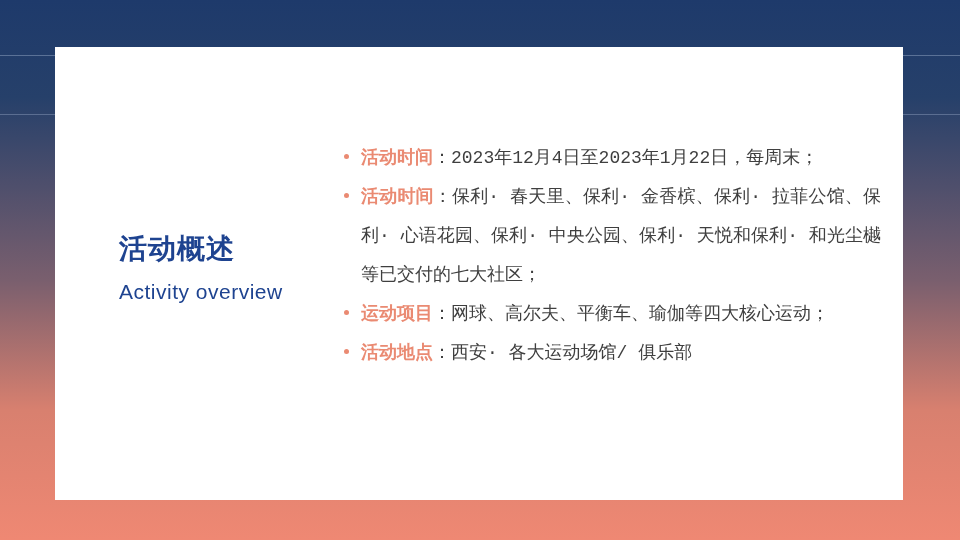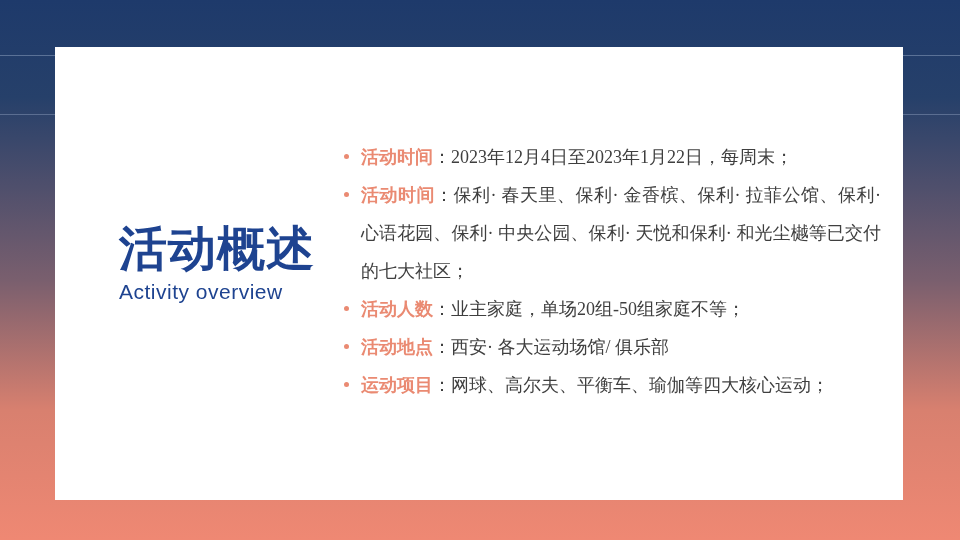--- a/index.html
+++ b/index.html
@@ -38,21 +38,21 @@
     background: #ffffff;
   }
   .title-block {
     position: absolute;
     left: 64px;
     top: 176px;
     width: 240px;
   }
   .title-block h1 {
     margin: 0;
-    font-size: 48px;
+    font-size: 28px;
     line-height: 52px;
     font-weight: bold;
     letter-spacing: 1px;
     color: #1e4390;
     white-space: nowrap;
   }
   .subtitle {
     margin-top: 4px;
     font-size: 21px;
     line-height: 26px;
@@ -89,21 +89,21 @@
     color: #ea8a72;
     font-weight: bold;
     font-family: Liberation Sans, sans-serif;
   }
   .bullet-colon {
     color: #3f3f3f;
     font-family: "Liberation Sans", sans-serif;
   }
   .bullet-text {
     color: #3f3f3f;
-    font-family: Liberation Serif, serif;
+    font-family: Liberation Mono, monospace;
   }
 </style>
 </head>
 <body>
 
 <div class="bg-band"></div>
 
 <div class="card">
 
   <div class="title-block">
@@ -112,23 +112,20 @@
   </div>
 
   <ul class="bullets">
     <li>
       <span class="dot"></span><span class="bullet-label">活动时间</span><span class="bullet-colon">：</span><span class="bullet-text">2023年12月4日至2023年1月22日，每周末；</span>
     </li>
     <li>
       <span class="dot"></span><span class="bullet-label">活动时间</span><span class="bullet-colon">：</span><span class="bullet-text">保利· 春天里、保利· 金香槟、保利· 拉菲公馆、保利· 心语花园、保利· 中央公园、保利· 天悦和保利· 和光尘樾等已交付的七大社区；</span>
     </li>
     <li>
-      <span class="dot"></span><span class="bullet-label">活动人数</span><span class="bullet-colon">：</span><span class="bullet-text">业主家庭，单场20组-50组家庭不等；</span>
+      <span class="dot"></span><span class="bullet-label">运动项目</span><span class="bullet-colon">：</span><span class="bullet-text">网球、高尔夫、平衡车、瑜伽等四大核心运动；</span>
     </li>
     <li>
       <span class="dot"></span><span class="bullet-label">活动地点</span><span class="bullet-colon">：</span><span class="bullet-text">西安· 各大运动场馆/ 俱乐部</span>
-    </li>
-    <li>
-      <span class="dot"></span><span class="bullet-label">运动项目</span><span class="bullet-colon">：</span><span class="bullet-text">网球、高尔夫、平衡车、瑜伽等四大核心运动；</span>
     </li>
   </ul>
 
 </div>
 
 </body></html>

